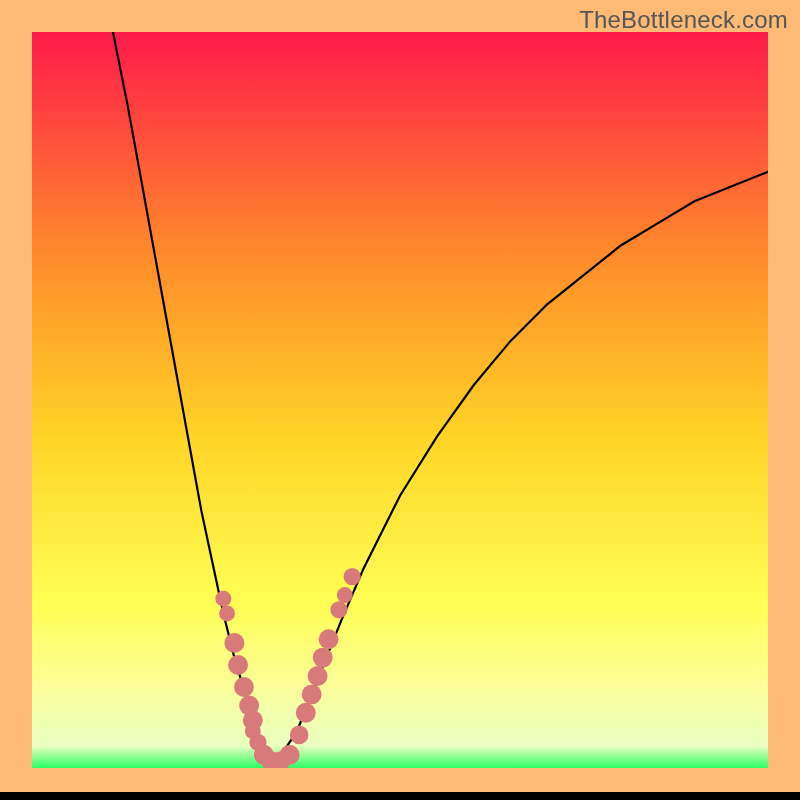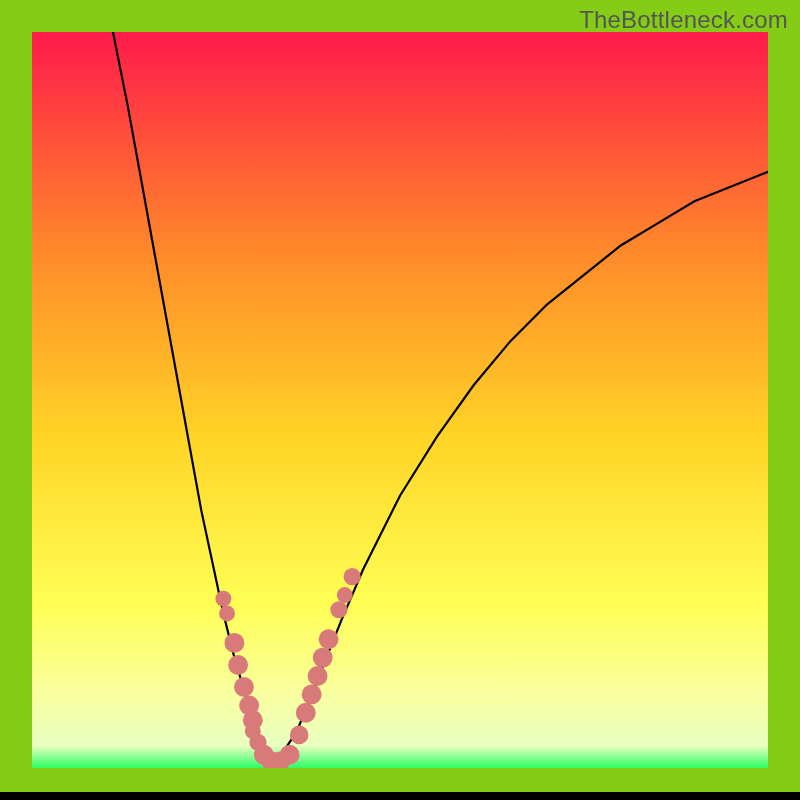--- a/index.html
+++ b/index.html
@@ -8,21 +8,21 @@
     width: 800px;
     height: 800px;
     overflow: hidden;
     background: #000;
     font-family: Arial, Helvetica, sans-serif;
   }
   .frame {
     position: relative;
     width: 800px;
     height: 792px;
-    background: #84cc16;
+    background: #fdba74;
   }
   .plot-area {
     position: absolute;
     left: 32px;
     top: 32px;
     width: 736px;
     height: 736px;
   }
   .watermark {
     position: absolute;

